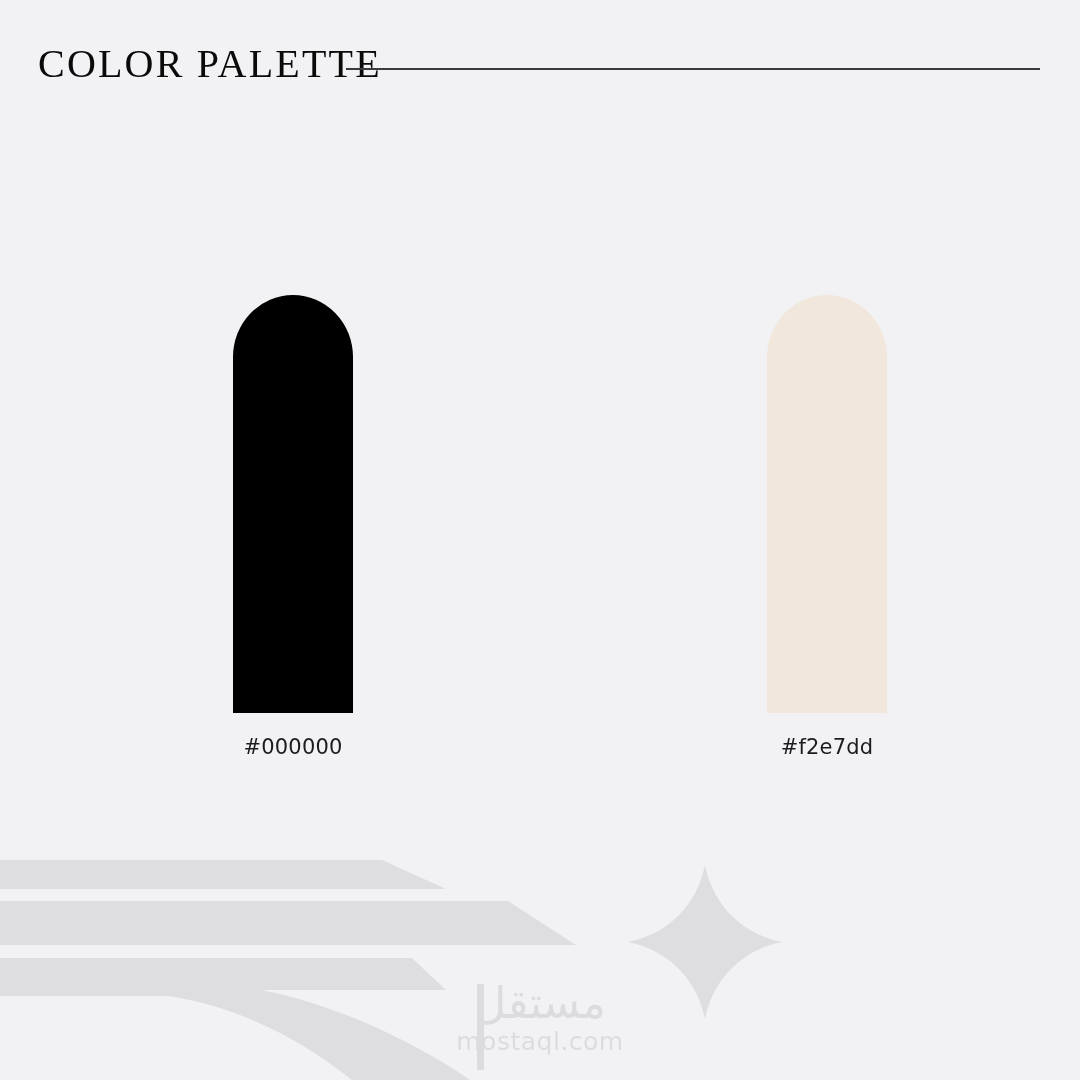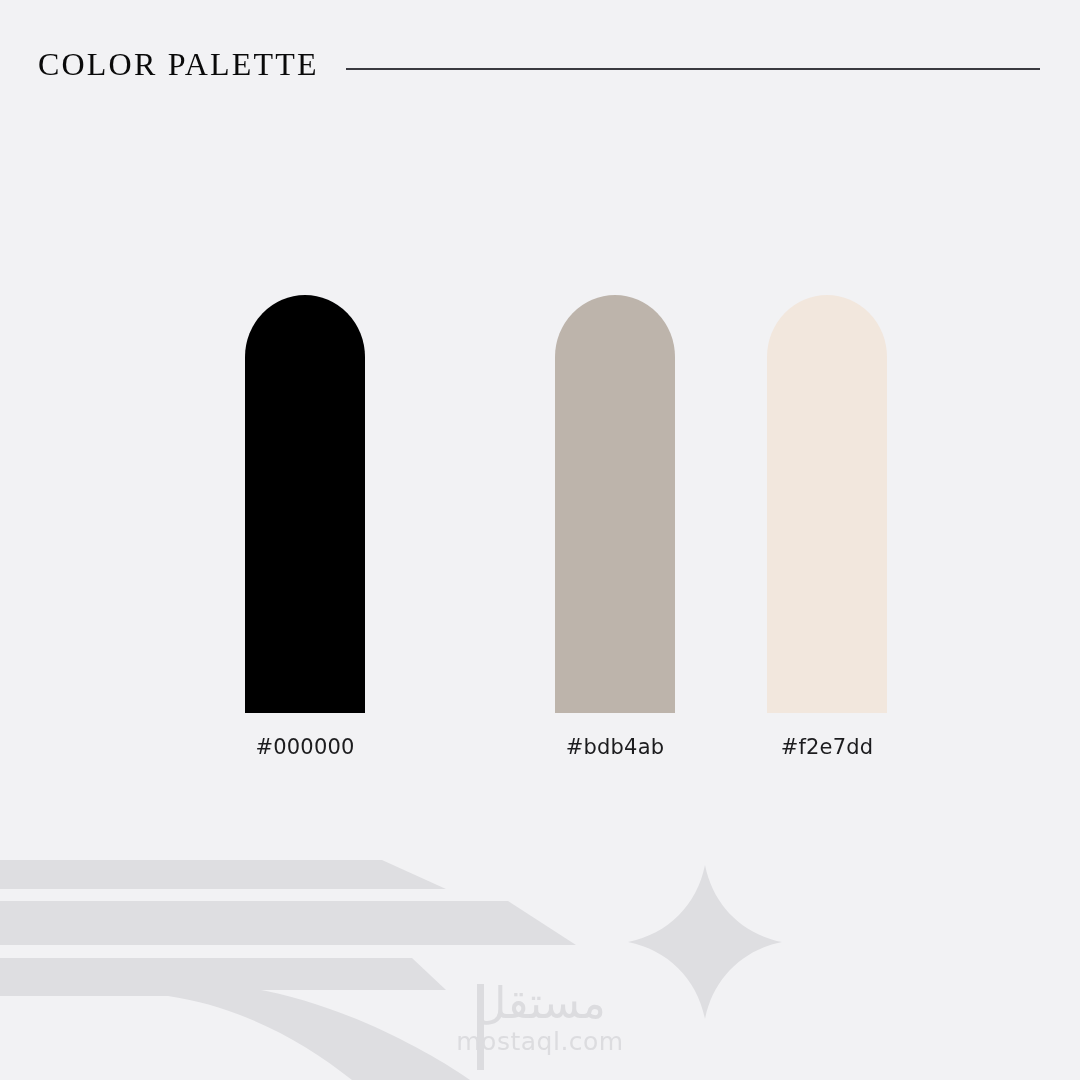--- a/index.html
+++ b/index.html
@@ -27,21 +27,21 @@
     left: 0;
     top: 0;
     width: 1080px;
     height: 130px;
   }
   #page-title {
     position: absolute;
     left: 38px;
     top: 42px;
     font-family: "Liberation Serif", "DejaVu Serif", serif;
-    font-size: 32px;
+    font-size: 40px;
     line-height: 44px;
     letter-spacing: 2.2px;
     color: #0a0a0a;
     white-space: nowrap;
     font-weight: 400;
   }
   #title-rule {
     position: absolute;
     left: 346px;
     top: 68px;
@@ -129,30 +129,26 @@
 
 <div id="canvas" style="background: rgb(242, 242, 244);">
 
   <div id="header">
     <div id="page-title" style="color: rgb(10, 10, 10);">COLOR PALETTE</div>
     <div id="title-rule" style="background: rgb(58, 58, 64);"></div>
   </div>
 
   <div id="swatch-row">
 
-    <div class="swatch-cell" style="left:12px;padding-left:28px;">
+    <div class="swatch-cell" style="left:0px;padding-left:28px;">
       <div class="swatch-chip" id="chip-1" style="background: rgb(0, 0, 0);"></div>
       <div class="swatch-label">#000000</div>
     </div>
 
 
-    <div class="swatch-cell" style="left:350px;">
-      <div class="swatch-chip" id="chip-3" style="background: rgb(189, 180, 171);"></div>
-      <div class="swatch-label">#bdb4ab</div>
-    </div>
 
     <div class="swatch-cell" style="left:540px;padding-left:22px;">
       <div class="swatch-chip" id="chip-4" style="background: rgb(242, 231, 221);"></div>
       <div class="swatch-label">#f2e7dd</div>
     </div>
 
   </div>
 
   <svg id="decor" viewBox="0 0 1080 1080" width="1080" height="1080">
 

